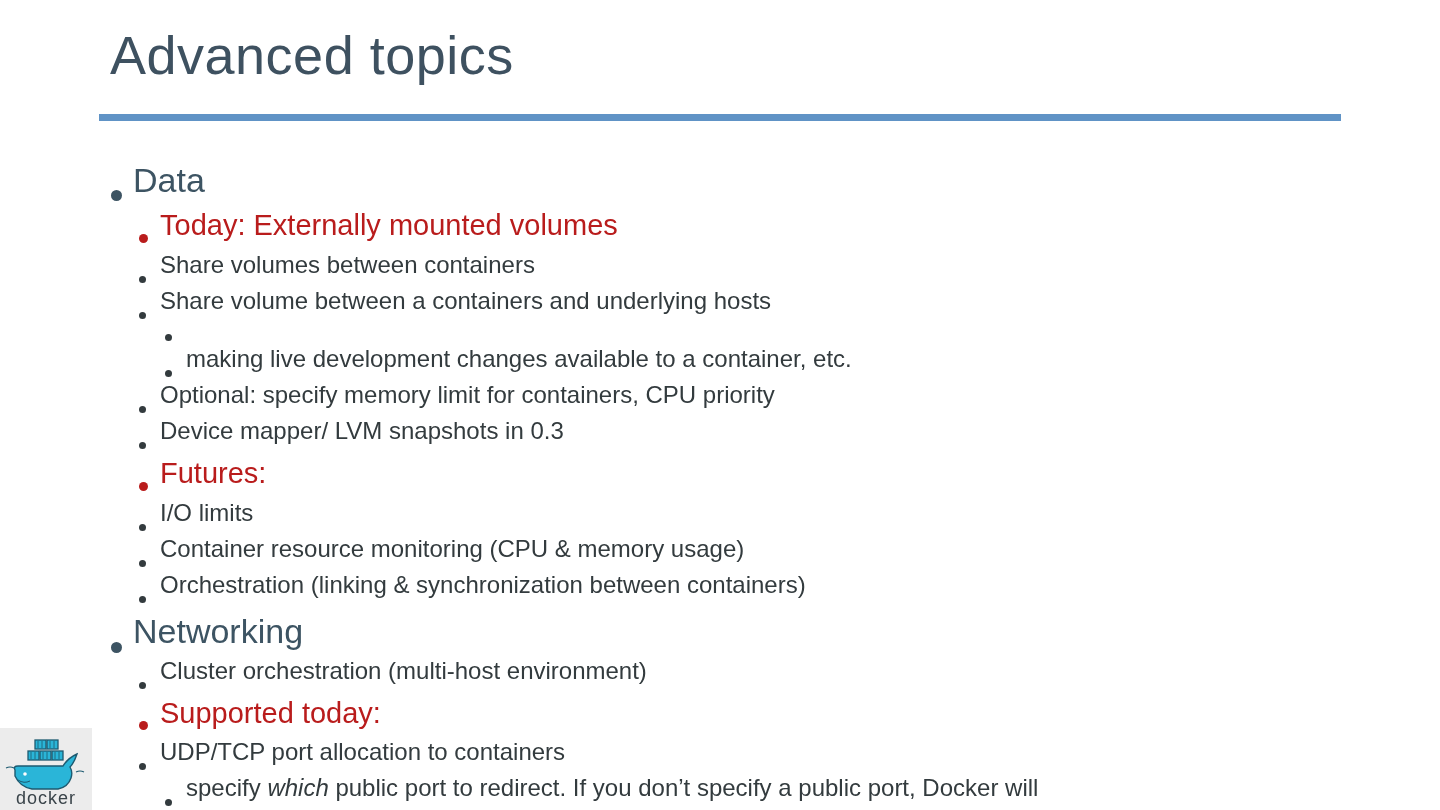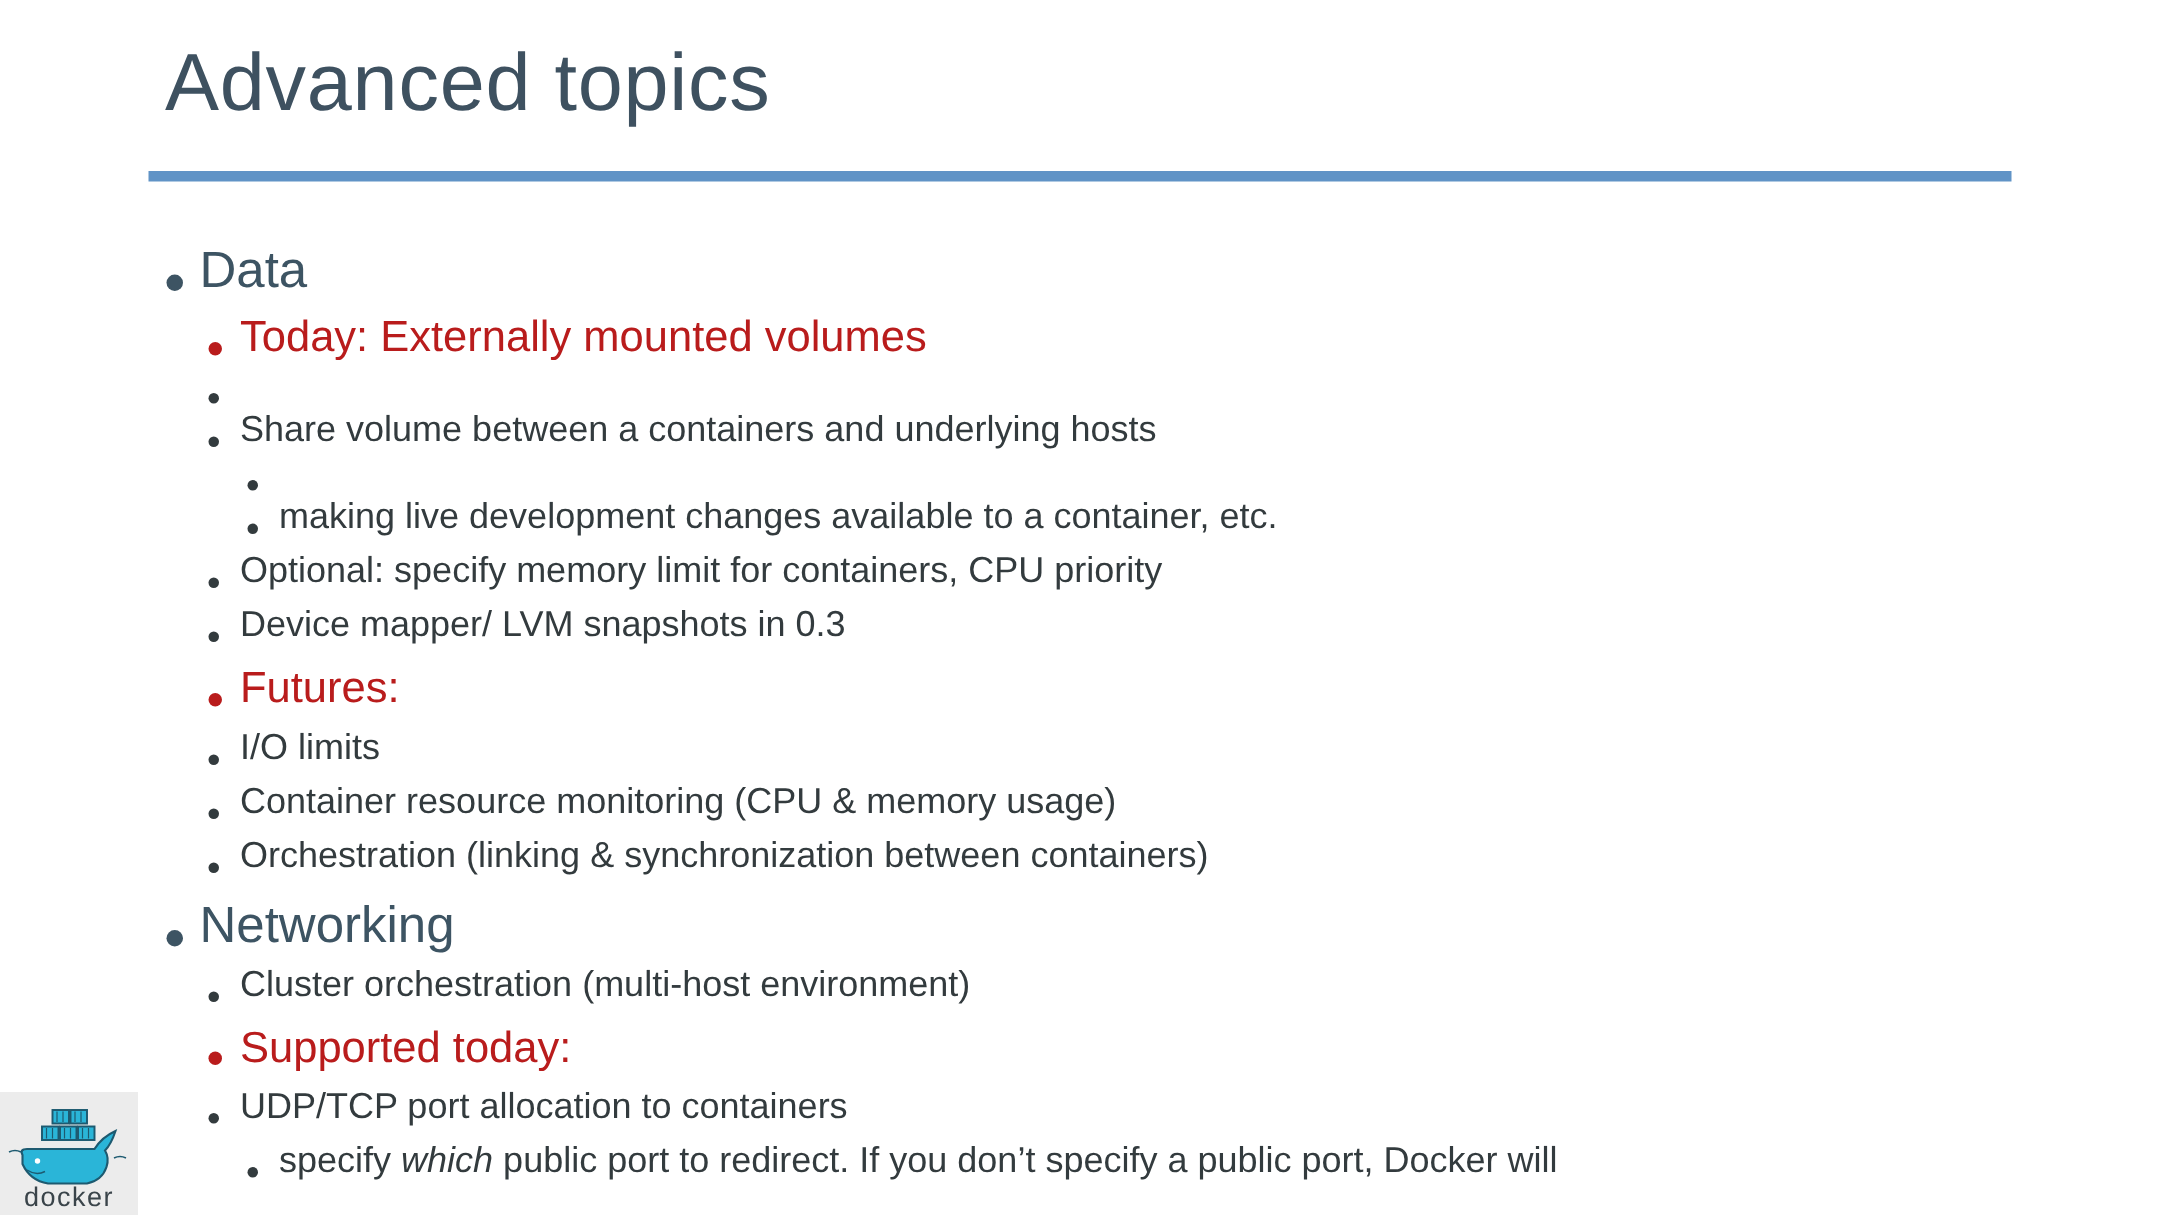--- a/index.html
+++ b/index.html
@@ -38,21 +38,21 @@
     background: #6093c6;
   }
   .content {
     position: absolute;
     left: 110px;
     top: 152px;
     width: 1280px;
   }
   .row {
     display: flex;
-    align-items: center;
+    align-items: flex-end;
   }
   .row .dot {
     flex: 0 0 auto;
     border-radius: 50%;
     background: currentColor;
   }
   .row .txt { display: block; }
   .em { font-style: italic; }
 
   
@@ -113,20 +113,21 @@
       <div class="row section ind1">
         <span class="dot"></span>
         <span class="txt"><span>Data</span></span>
       </div>
       <div class="row sub ind2">
         <span class="dot"></span>
         <span class="txt"><span>Today: Externally mounted volumes</span></span>
       </div>
       <div class="row body ind2">
         <span class="dot"></span>
+        <span class="txt"><span>Share volumes between containers</span></span>
       </div>
       <div class="row body ind2">
         <span class="dot"></span>
         <span class="txt"><span>Share volume between a containers and underlying hosts</span></span>
       </div>
       <div class="row body ind3">
         <span class="dot"></span>
       </div>
       <div class="row body ind3">
         <span class="dot"></span>

